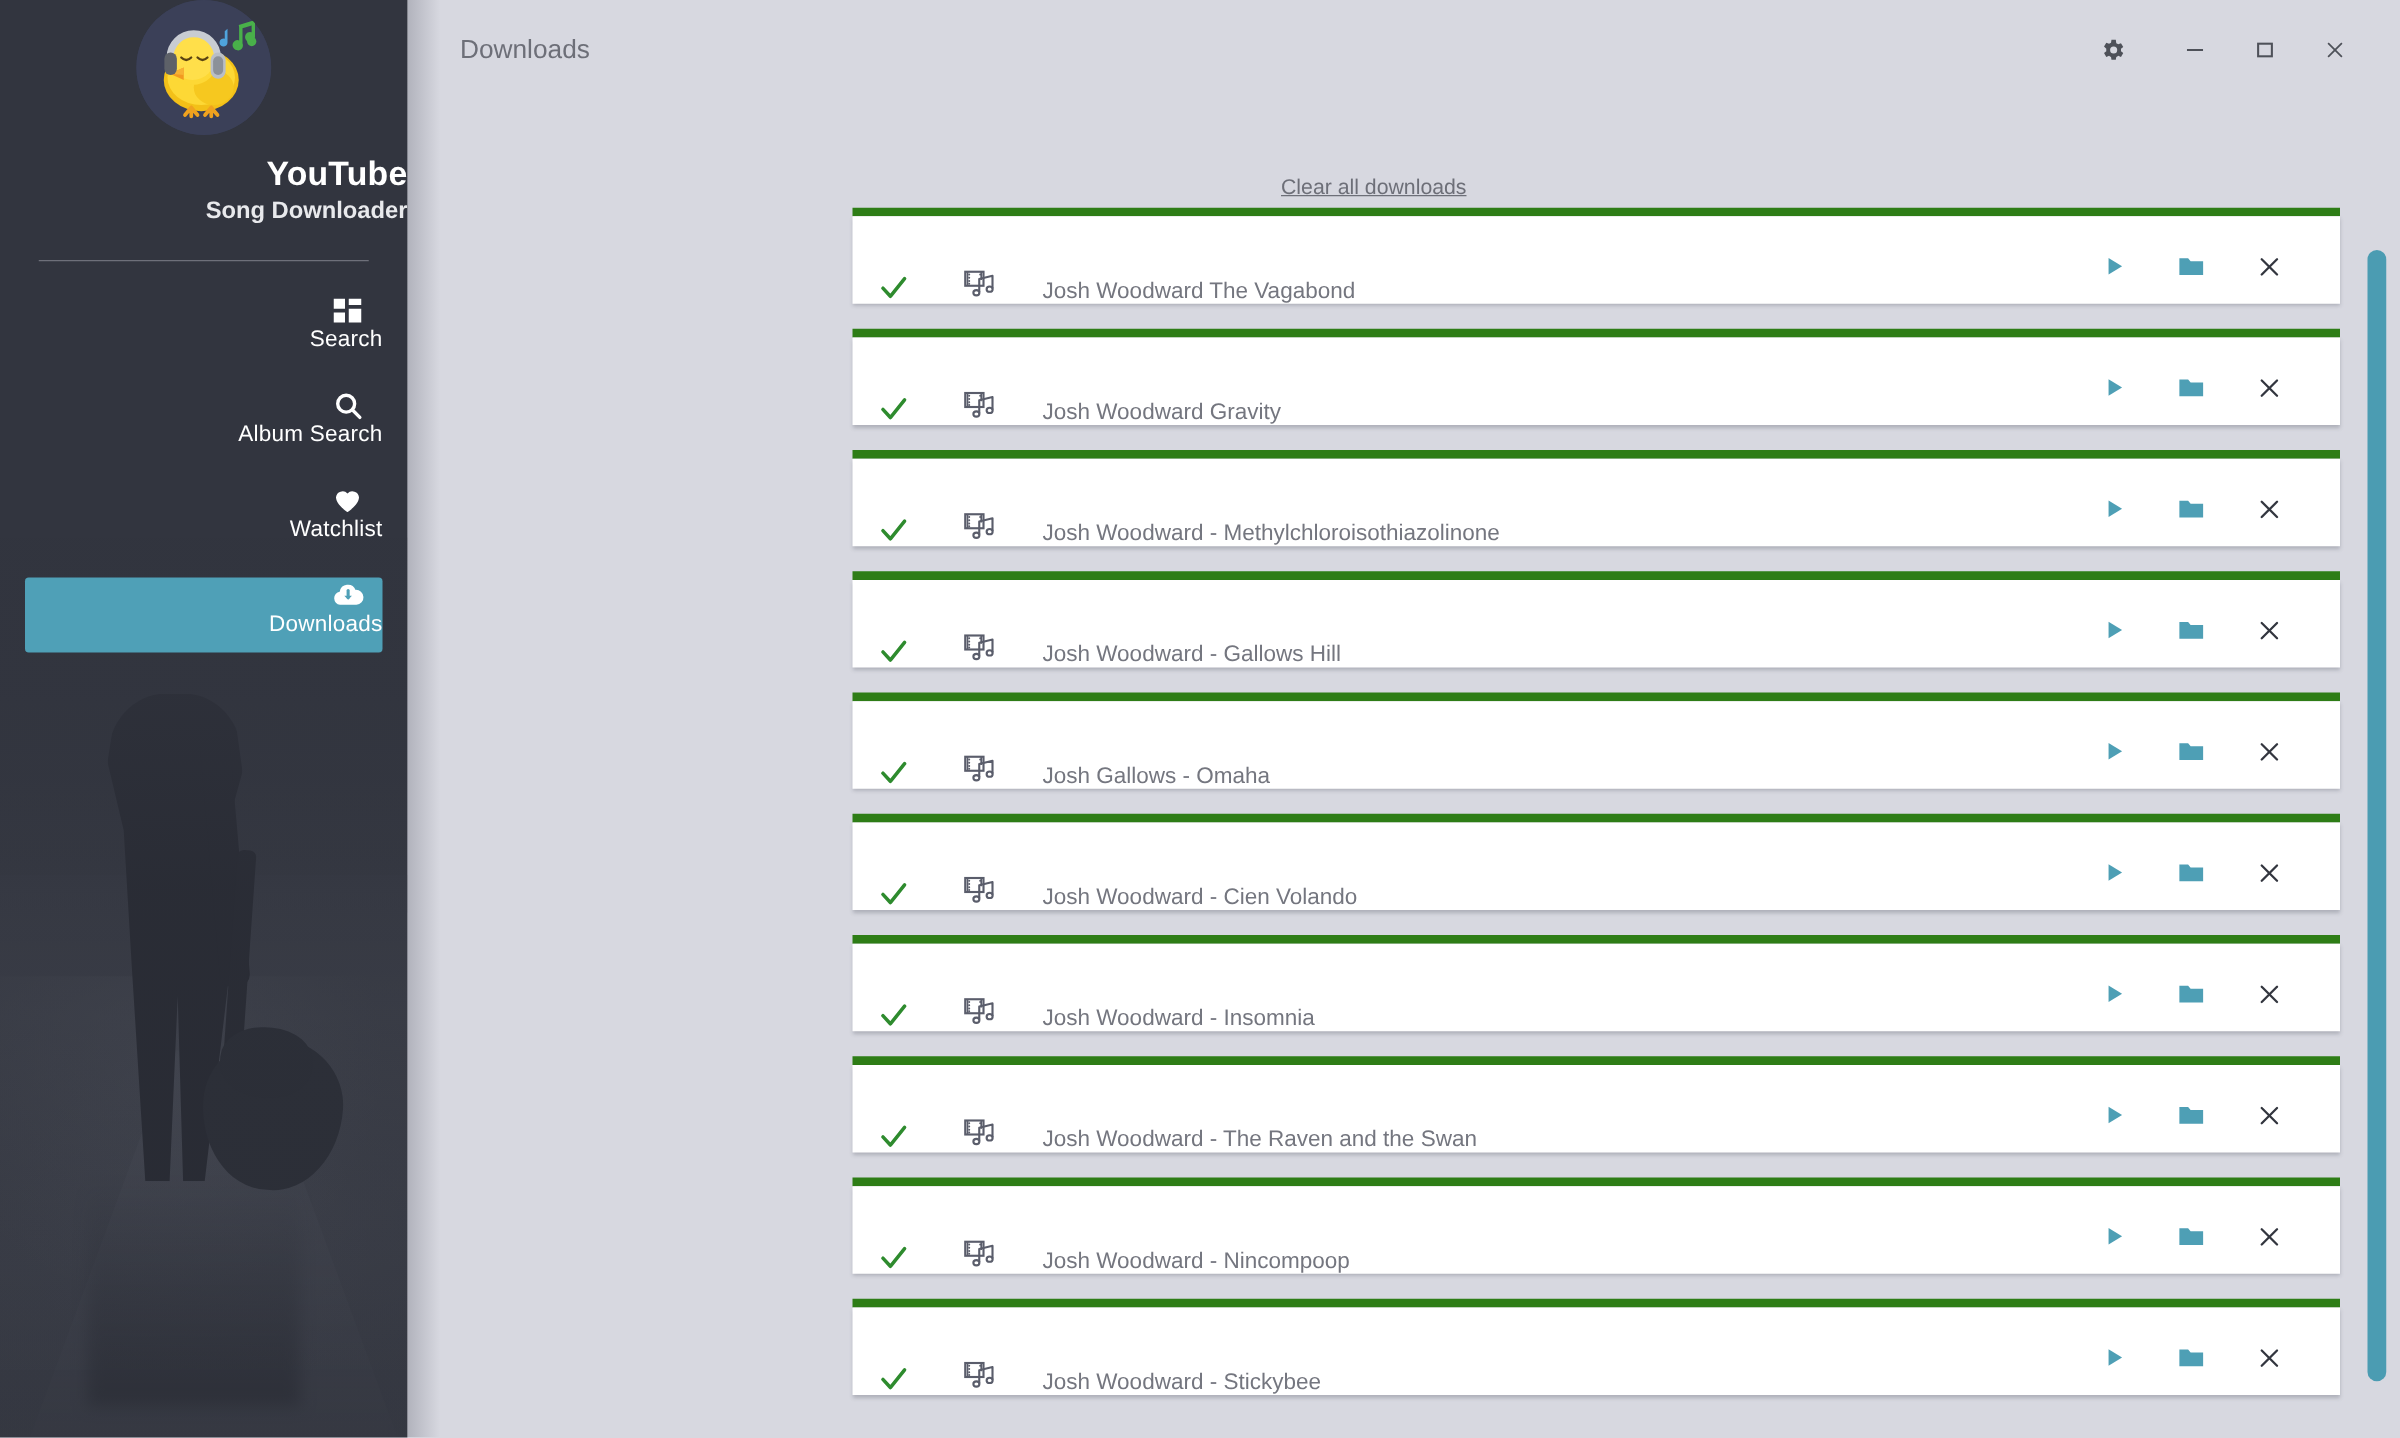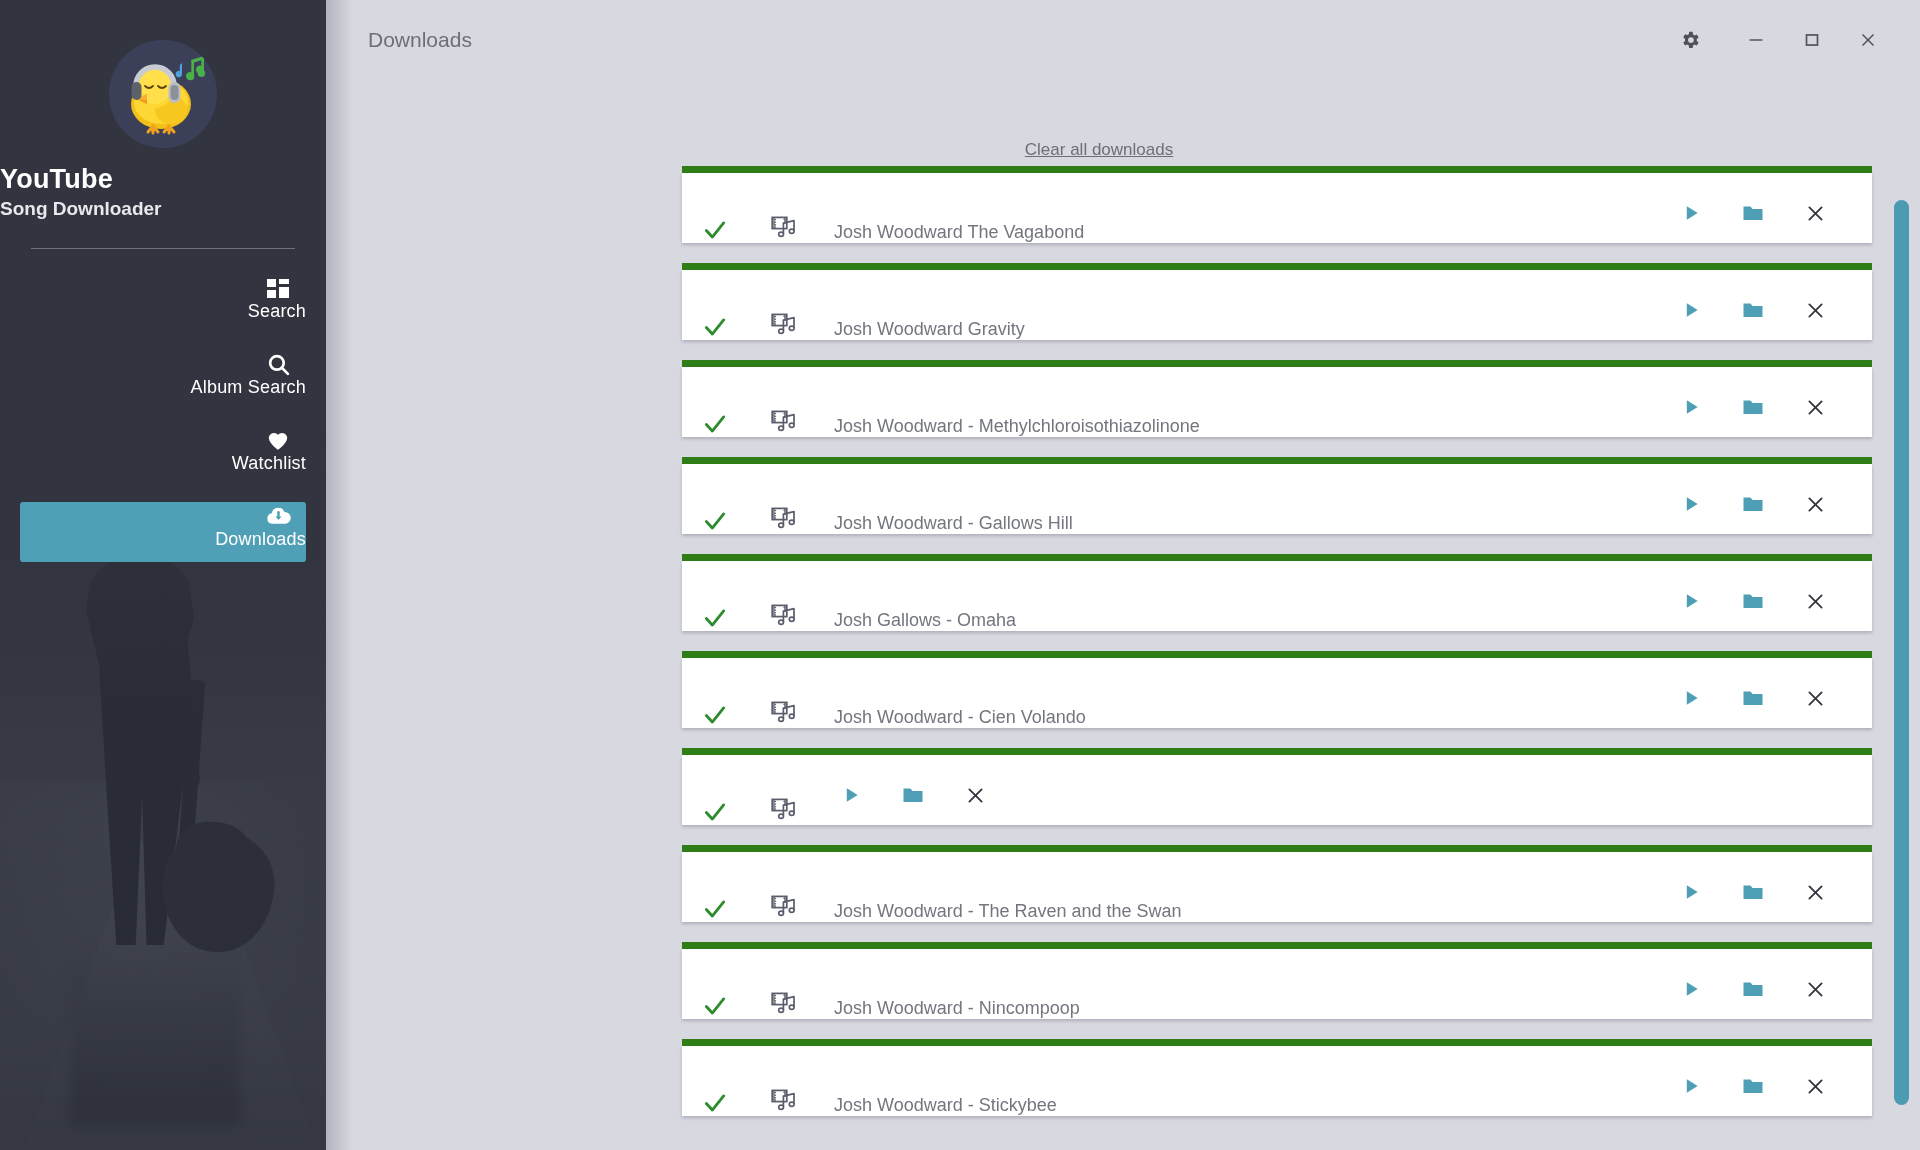--- a/index.html
+++ b/index.html
@@ -119,22 +119,21 @@
   }
   .sidebar-veil {
     position: absolute;
     inset: 0;
     background: linear-gradient(to bottom, rgba(50,53,63,0.97) 0%, rgba(50,53,63,0.90) 40%, rgba(50,53,63,0.62) 62%, rgba(50,53,63,0.55) 100%);
     z-index: 1;
   }
   .sidebar-content { position: relative; z-index: 2; }
 
   .logo-block {
-    padding-top: 40px;
-    text-align: left;
+    text-align: right;
   }
   .logo-badge {
     width: 108px; height: 108px;
     margin: 0 auto;
     border-radius: 50%;
     background: #3a3f55;
     position: relative;
     overflow: hidden;
   }
   .logo-badge svg { position: absolute; left: 0; top: 0; }
@@ -783,20 +782,21 @@
             <line x1="6.3" y1="14.0" x2="6.4" y2="14.0" stroke-linecap="round"></line>
             <line x1="15.1" y1="6.6" x2="15.2" y2="6.6" stroke-linecap="round"></line>
           </g>
           <line x1="5.0" y1="4.6" x2="5.0" y2="15.4" stroke-width="1.4"></line>
           <line x1="16.0" y1="4.6" x2="16.0" y2="11.0" stroke-width="1.4"></line>
           <path d="M14.4 20.6V10.2l10.6-2.6v10.2" stroke-linejoin="round"></path>
           <ellipse cx="12.1" cy="21.2" rx="2.4" ry="2.1"></ellipse>
           <ellipse cx="22.7" cy="18.3" rx="2.4" ry="2.1"></ellipse>
         </svg>
       </span>
+      <span class="dl-title">Josh Woodward - Insomnia</span>
       <span class="dl-actions">
         <span class="act play">
           <svg width="20" height="20" viewBox="0 0 24 24" fill="currentColor" aria-hidden="true">
             <polygon points="7,4 20,12 7,20"></polygon>
           </svg>
         </span>
         <span class="act folder">
           <svg width="24" height="24" viewBox="0 0 24 24" fill="currentColor" aria-hidden="true">
             <path d="M2.5 5.5h7l2 2.4h10v11H2.5z"></path>
           </svg>

